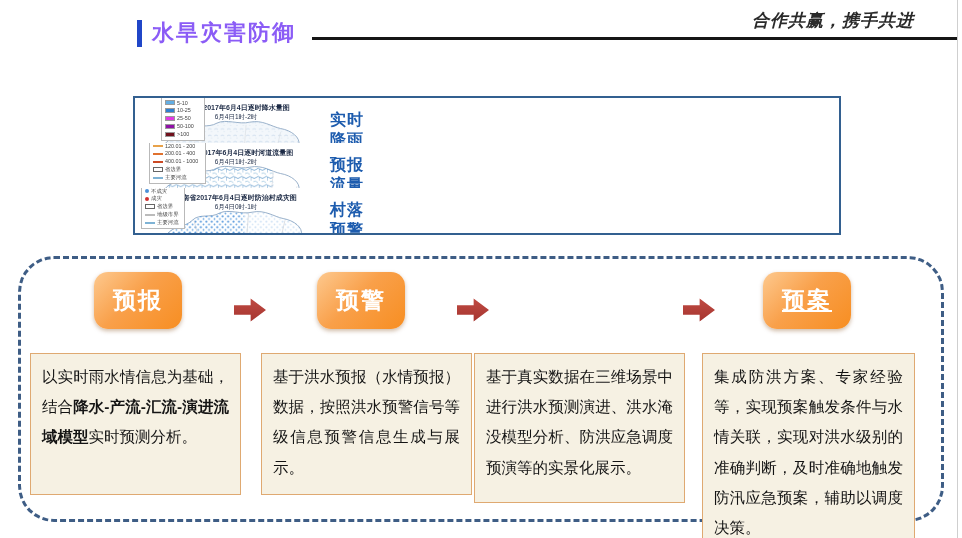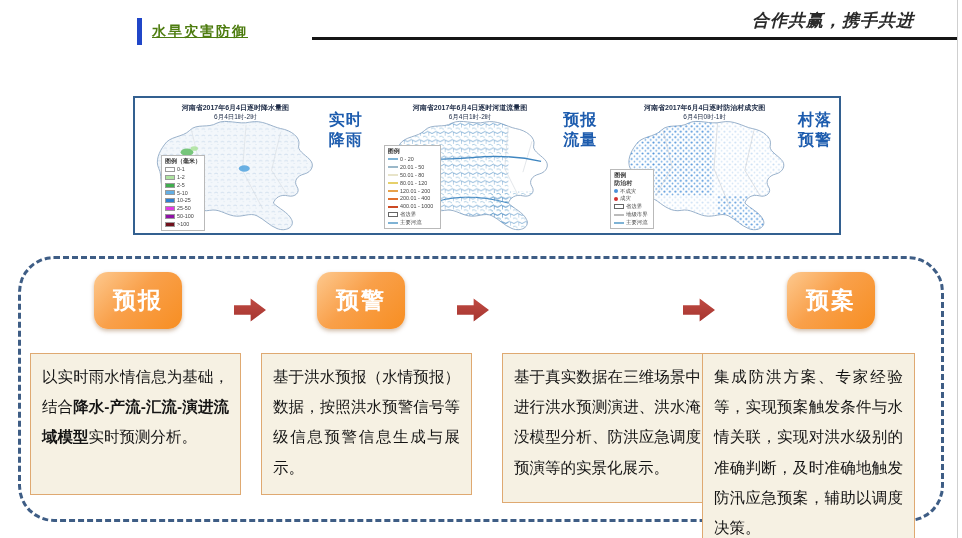--- a/index.html
+++ b/index.html
@@ -7,28 +7,28 @@
     font-family:"Liberation Sans","DejaVu Sans",sans-serif; }
   .stage { position:relative; width:962px; height:538px; background:#fff; }
   .edge-line { position:absolute; right:4px; top:0; width:1px; height:538px; background:#cfcfcf; }
 
   
   .logo { position:absolute; left:30px; top:2px; width:78px; text-align:center; }
   .logo svg { display:block; margin:0 auto; }
   .logo-name { font-size:9px; font-weight:700; color:#3a9d52; letter-spacing:1px; margin-top:0px; }
   .title-wrap { position:absolute; left:137px; top:18px; display:flex; align-items:center; }
   .title-bar { width:5px; height:27px; background:#2046c8; margin-right:10px; }
-  .page-title { font-size:14px; font-weight:700; color:#4d7c0f; letter-spacing:2px;text-decoration:underline; }
+  .page-title { font-size:22px; font-weight:700; color:#8b5cf6; letter-spacing:2px; }
   .header-rule { position:absolute; left:312px; top:37px; width:645px; height:3px; background:#161616; }
   .slogan { position:absolute; right:48px; top:9px; font-size:17px; font-style:italic;
     font-weight:600; color:#2a2a2a; letter-spacing:1px;text-align:center; }
 
   
   .maps-box { position:absolute; left:133px; top:96px; width:708px; height:139px;
-    border:2px solid #336090; background:#fff; display:flex; }
+    border:2px solid #336090; background:#fff; display:flex;flex-direction:column; }
   .map-panel { position:relative; width:236px; height:100%; overflow:hidden; }
   .map-title { margin:5px 40px 0 6px; text-align:center; font-size:7px; font-weight:700; color:#1c2a45; }
   .map-subtitle { margin:0 40px 0 6px; text-align:center; font-size:6.5px; color:#1c2a45; }
   .map-art { position:absolute; left:2px; top:16px; }
   .map-label { position:absolute; top:12px; right:7px; text-align:center; font-size:16px;
     font-weight:700; color:#1d5cae; line-height:1.25; letter-spacing:1px; }
   .legend { position:absolute; background:#fff; border:1px solid #b9b9b9; padding:2px 3px;
     font-size:6px; color:#444; line-height:1.15; }
   .legend-1 { left:26px; bottom:2px; }
   .legend-2 { left:14px; bottom:4px; }
@@ -42,32 +42,32 @@
   .sw.sw-box { background:#fff !important; border:1px solid #666; }
 
   
   .flow-box { position:absolute; left:18px; top:256px; width:926px; height:266px;
     border:3px dashed #3e5d85; border-radius:36px; }
   .flow-btn { position:absolute; top:272px; width:88px; height:57px; border-radius:14px;
     background:linear-gradient(135deg,#fdc98f 0%,#f9a04a 45%,#f78e22 100%);
     box-shadow:0 2px 4px rgba(120,60,0,.35);
     display:flex; align-items:center; justify-content:center;
     color:#fff; font-size:23px; font-weight:700; letter-spacing:2px; cursor:pointer; }
-  .btn-1 { left:94px; } .btn-2 { left:317px; } .btn-3 { left:540px; } .btn-4 { left:787px; }
+  .btn-1 { left:94px; } .btn-2 { left:317px; } .btn-3 { left:540px; } .btn-4 { left:763px;text-decoration:underline; }
   .flow-arrow { position:absolute; top:297px; width:32px; height:26px;
     background:linear-gradient(180deg,#c14c44,#a4332e);
     clip-path:polygon(0 32%, 52% 32%, 52% 6%, 100% 50%, 52% 94%, 52% 68%, 0 68%); }
   .arr-1 { left:234px; } .arr-2 { left:457px; } .arr-3 { left:683px; }
 
   .desc-box { position:absolute; top:353px; width:211px; background:#f6f1e3;
     border:1px solid #dfa971; padding:8px 11px; font-size:15.5px; color:#141414;
     line-height:1.95; text-align:justify; }
   .dsc-1 { left:30px;  min-height:142px; }
   .dsc-2 { left:261px; min-height:142px; }
-  .dsc-3 { left:502px; min-height:150px; }
+  .dsc-3 { left:474px; min-height:150px; }
   .dsc-4 { left:702px; min-height:150px; width:213px; }
   .desc-bold { font-weight:700; }
 </style>
 </head>
 <body>
 
 <div class="stage">
   <div class="edge-line"></div>
 
 

